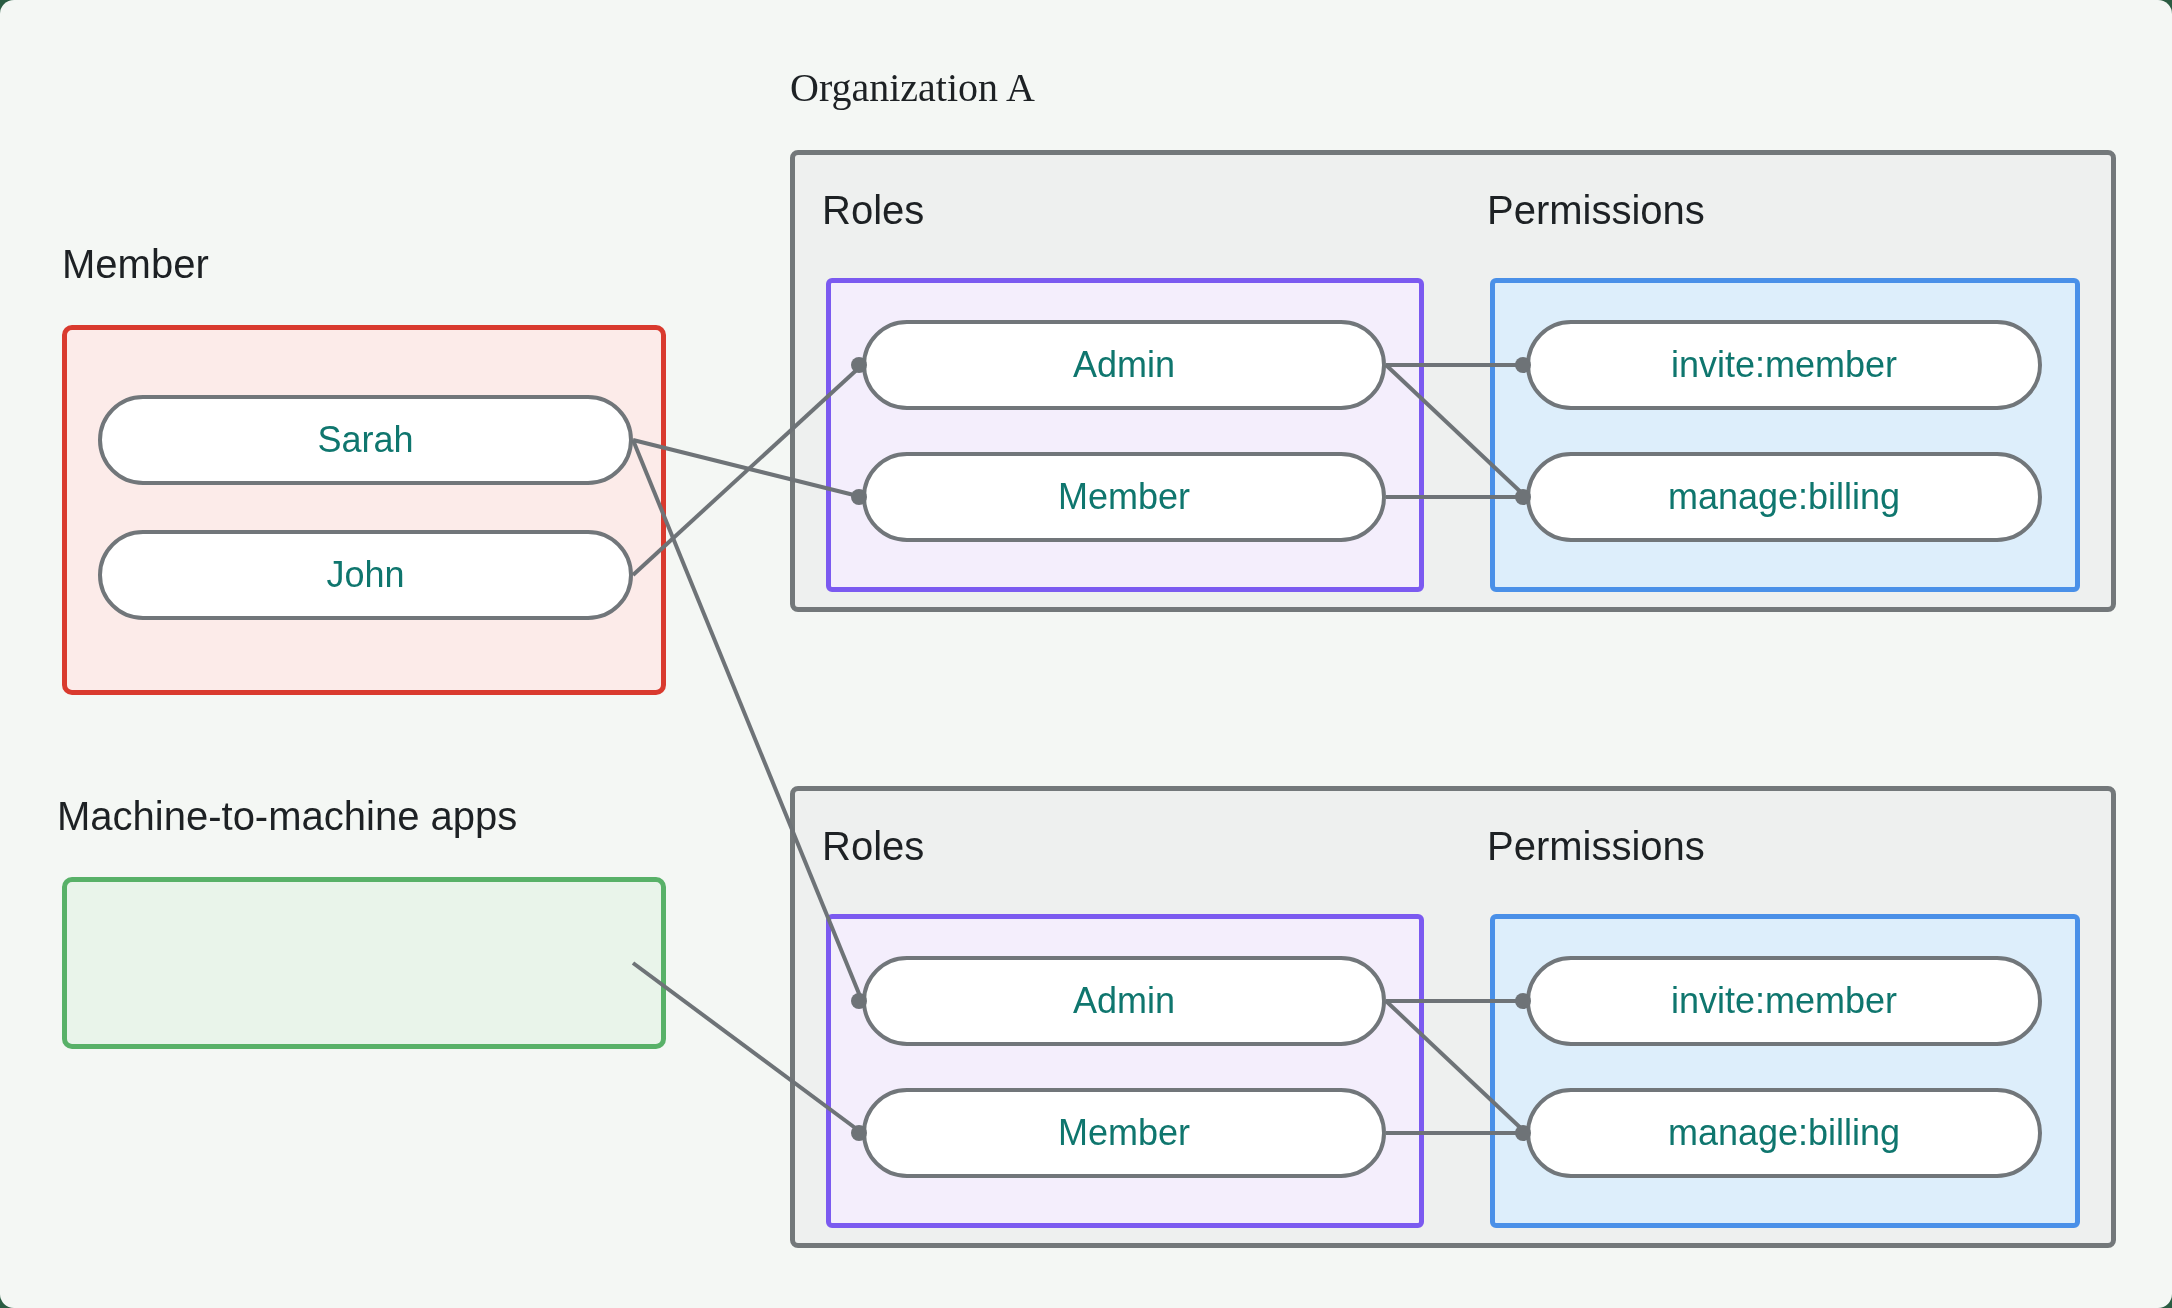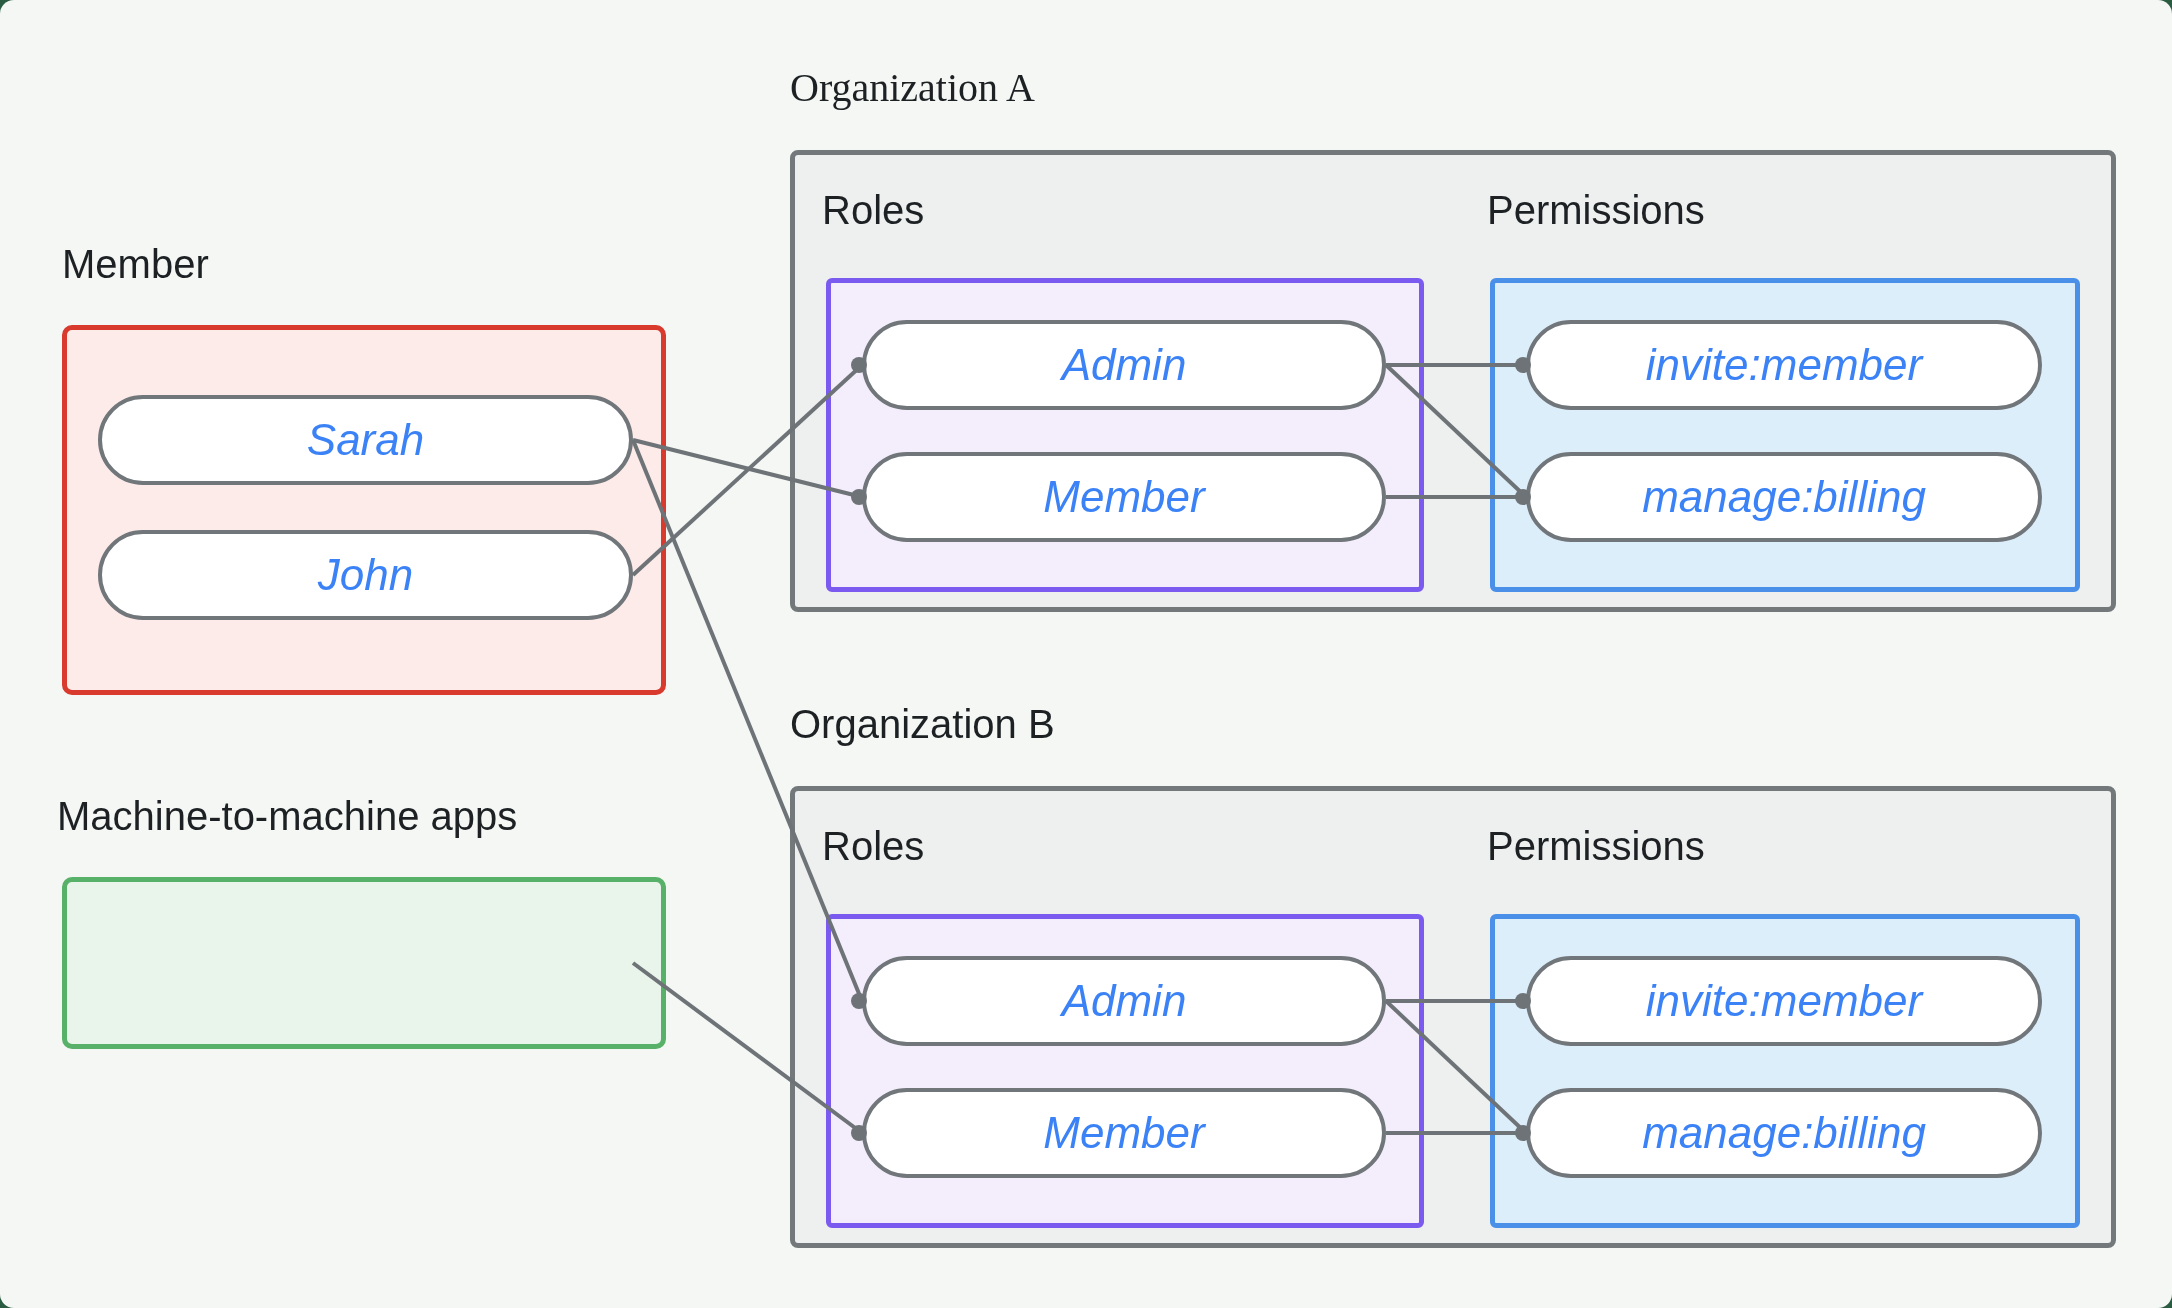--- a/index.html
+++ b/index.html
@@ -46,25 +46,24 @@
   }
   .pill {
     position: absolute;
     box-sizing: border-box;
     background: #ffffff;
     border: 4px solid #71767a;
     border-radius: 46px;
     display: flex;
     align-items: center;
     justify-content: center;
-    font-size: 44px;
+    font-size: 36px;
     font-weight: 400;
-    color: #3b82f6;
+    color: #0f766e;
     white-space: nowrap;
-    font-style: italic;
   }
   .edges {
     position: absolute;
     left: 0;
     top: 0;
     pointer-events: none;
   }
 </style>
 </head>
 <body>
@@ -83,21 +82,20 @@
   <div class="org-box" style="left:790px; top:150px; width:1326px; height:462px;"></div>
   <div class="section-label" style="left:822px; top:186px;">Roles</div>
   <div class="section-label" style="left:1487px; top:186px;">Permissions</div>
   <div class="inner-box" style="left: 826px; top: 278px; width: 598px; height: 314px; border-color: rgb(123, 90, 240); background-color: rgb(244, 238, 252);"></div>
   <div class="inner-box" style="left: 1490px; top: 278px; width: 590px; height: 314px; border-color: rgb(74, 144, 232); background-color: rgb(221, 238, 251);"></div>
   <div class="pill" style="left:862px; top:320px; width:524px; height:90px;">Admin</div>
   <div class="pill" style="left:862px; top:452px; width:524px; height:90px;">Member</div>
   <div class="pill" style="left:1526px; top:320px; width:516px; height:90px;">invite:member</div>
   <div class="pill" style="left:1526px; top:452px; width:516px; height:90px;">manage:billing</div>
 
-  <div class="section-label" style="left:790px; top:700px;">Organization B</div>
   <div class="org-box" style="left:790px; top:786px; width:1326px; height:462px;"></div>
   <div class="section-label" style="left:822px; top:822px;">Roles</div>
   <div class="section-label" style="left:1487px; top:822px;">Permissions</div>
   <div class="inner-box" style="left: 826px; top: 914px; width: 598px; height: 314px; border-color: rgb(123, 90, 240); background-color: rgb(244, 238, 252);"></div>
   <div class="inner-box" style="left: 1490px; top: 914px; width: 590px; height: 314px; border-color: rgb(74, 144, 232); background-color: rgb(221, 238, 251);"></div>
   <div class="pill" style="left:862px; top:956px; width:524px; height:90px;">Admin</div>
   <div class="pill" style="left:862px; top:1088px; width:524px; height:90px;">Member</div>
   <div class="pill" style="left:1526px; top:956px; width:516px; height:90px;">invite:member</div>
   <div class="pill" style="left:1526px; top:1088px; width:516px; height:90px;">manage:billing</div>
 

